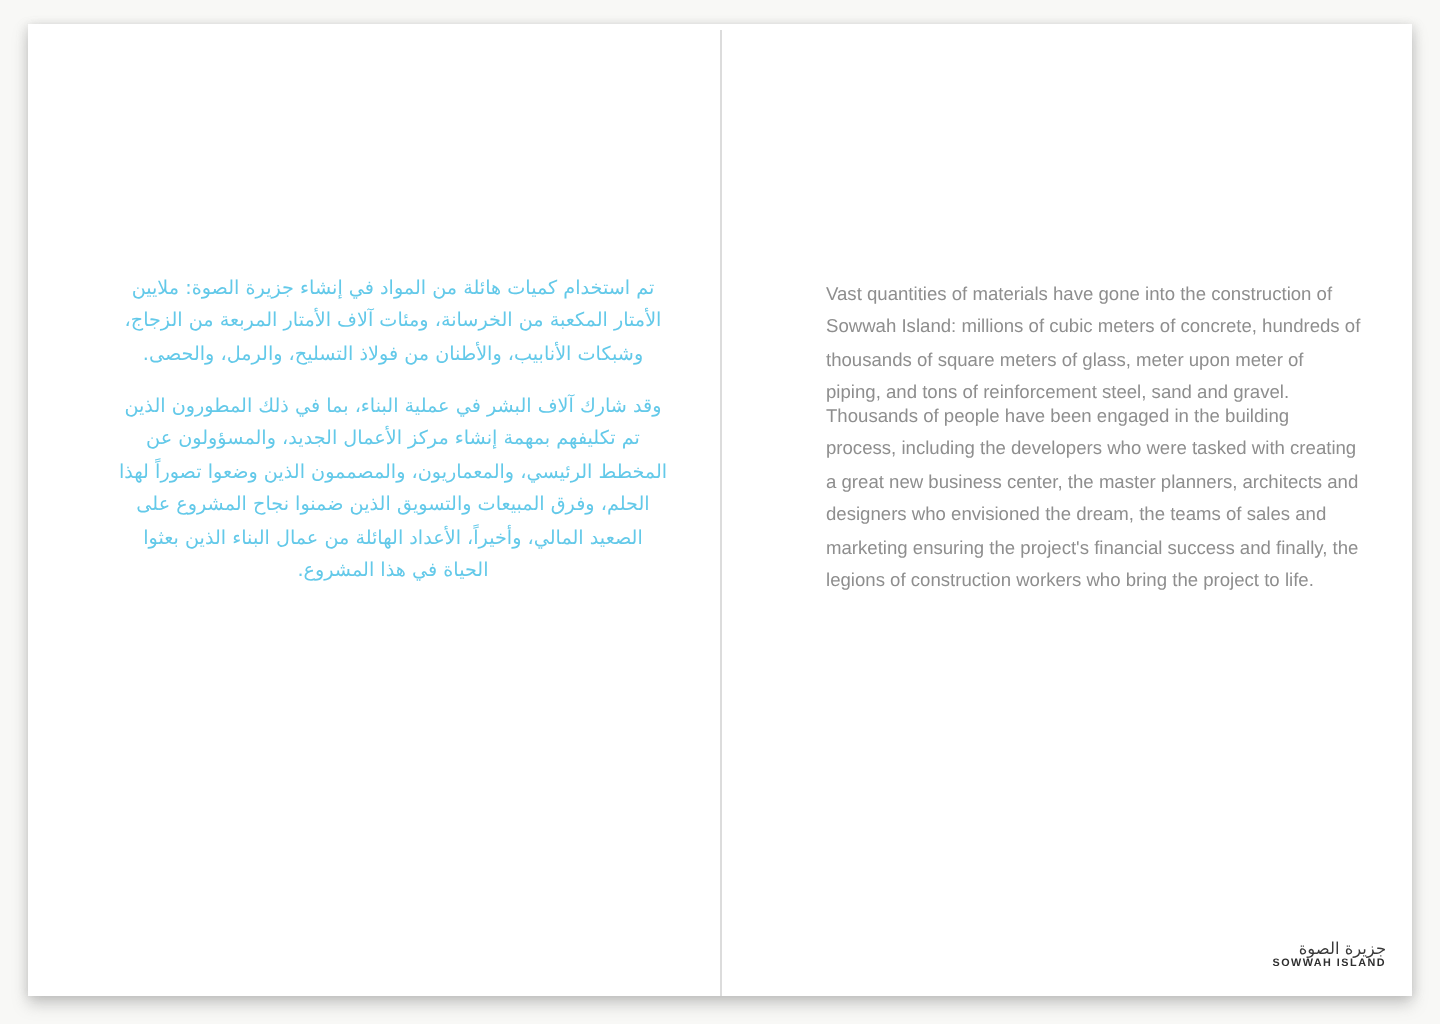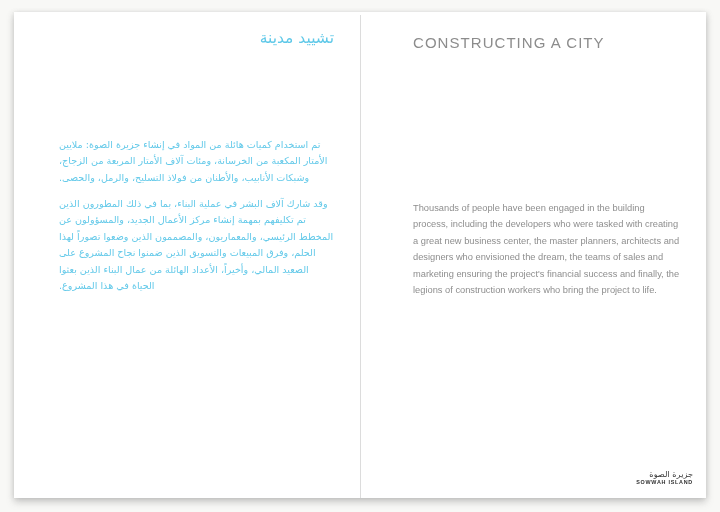--- a/index.html
+++ b/index.html
@@ -56,21 +56,21 @@
     font-size: 15.5px;
     font-weight: 400;
     letter-spacing: 0.3px;
     color: #5ec8e8;
     white-space: nowrap;
   }
   .arabic-body {
     position: absolute;
     right: 26px;
     width: 275px;
-    text-align: left;
+    text-align: center;
     direction: rtl;
     font-family: "DejaVu Sans", sans-serif;
     font-size: 9.6px;
     line-height: 16.4px;
     color: #63c9e9;
   }
   #arabic-p1 { top: 125px; }
   #arabic-p2 { top: 184px; }
 
   
@@ -130,32 +130,31 @@
     color: #2e2e2e;
     display: block;
   }
 </style>
 </head>
 <body>
 
 <div id="spread">
 
   <div id="page-left">
-    <div id="arabic-heading">تشييد مدينة</div>
 
     <div class="arabic-body" id="arabic-p1">تم استخدام كميات هائلة من المواد في إنشاء جزيرة الصوة: ملايين الأمتار المكعبة من الخرسانة، ومئات آلاف الأمتار المربعة من الزجاج، وشبكات الأنابيب، والأطنان من فولاذ التسليح، والرمل، والحصى.</div>
 
     <div class="arabic-body" id="arabic-p2">وقد شارك آلاف البشر في عملية البناء، بما في ذلك المطورون الذين تم تكليفهم بمهمة إنشاء مركز الأعمال الجديد، والمسؤولون عن المخطط الرئيسي، والمعماريون، والمصممون الذين وضعوا تصوراً لهذا الحلم، وفرق المبيعات والتسويق الذين ضمنوا نجاح المشروع على الصعيد المالي، وأخيراً، الأعداد الهائلة من عمال البناء الذين بعثوا الحياة في هذا المشروع.</div>
   </div>
 
   <div id="gutter"></div>
 
   <div id="page-right">
-    <div id="english-heading">CONSTRUCTING A CITY</div>
 
+    <div class="english-body" id="english-p1">Vast quantities of materials have gone into the construction of Sowwah Island: millions of cubic meters of concrete, hundreds of thousands of square meters of glass, meter upon meter of piping, and tons of reinforcement steel, sand and gravel.</div>
 
     <div class="english-body" id="english-p2">Thousands of people have been engaged in the building process, including the developers who were tasked with creating a great new business center, the master planners, architects and designers who envisioned the dream, the teams of sales and marketing ensuring the project's financial success and finally, the legions of construction workers who bring the project to life.</div>
 
     <div id="logo">
       <span id="logo-arabic">جزيرة الصوة</span>
       <span id="logo-latin">SOWWAH ISLAND</span>
     </div>
   </div>
 
 </div>

